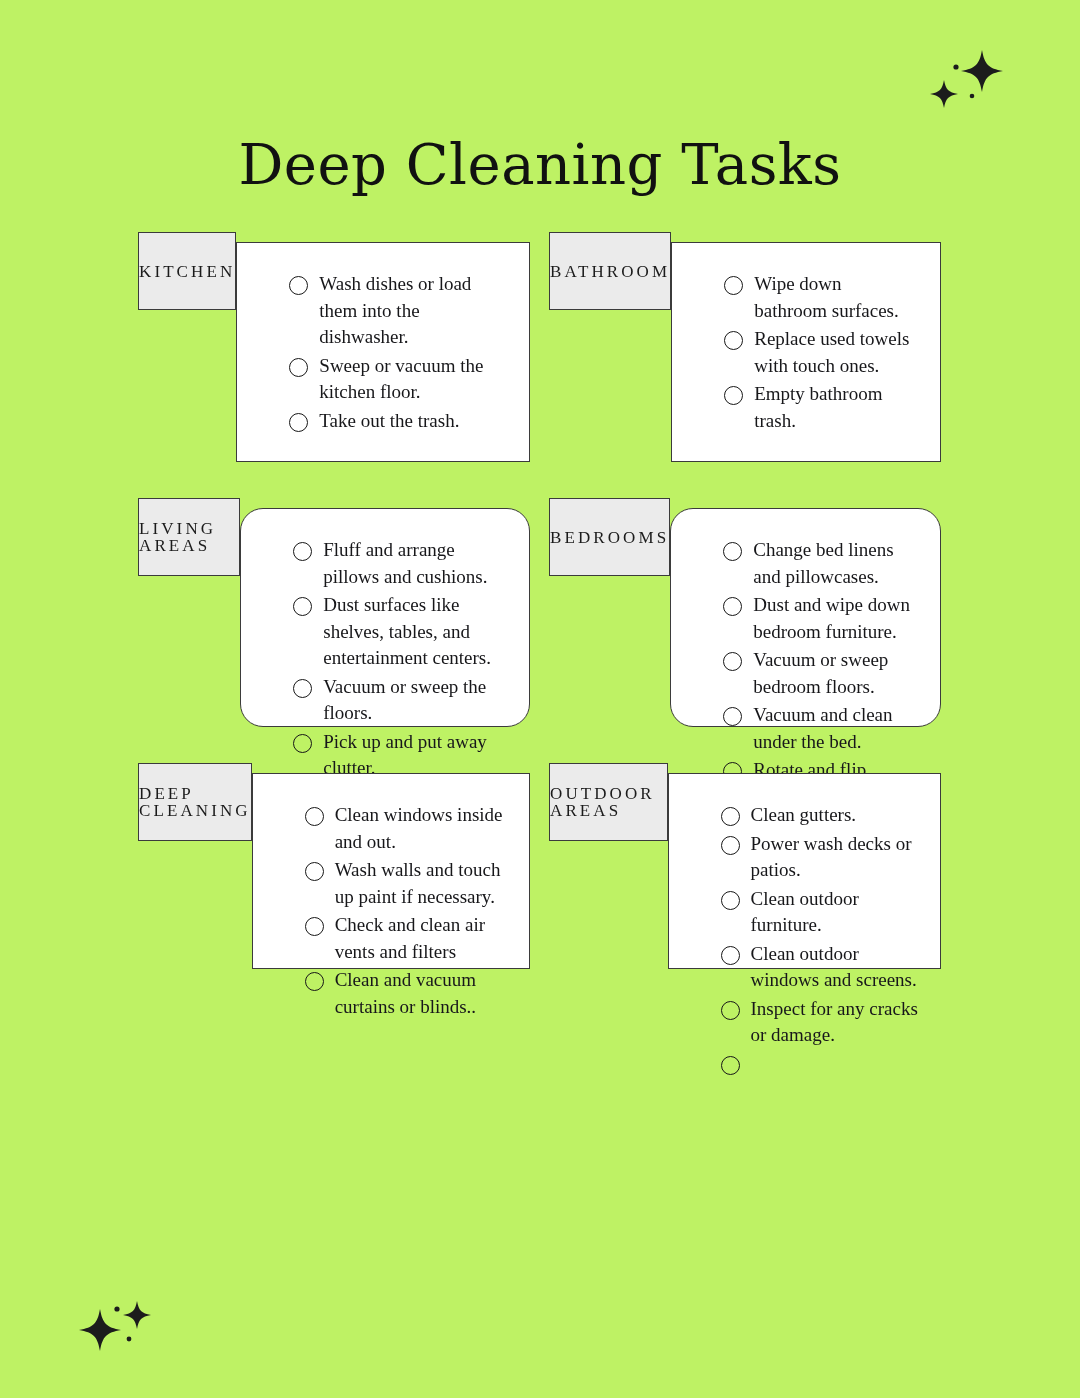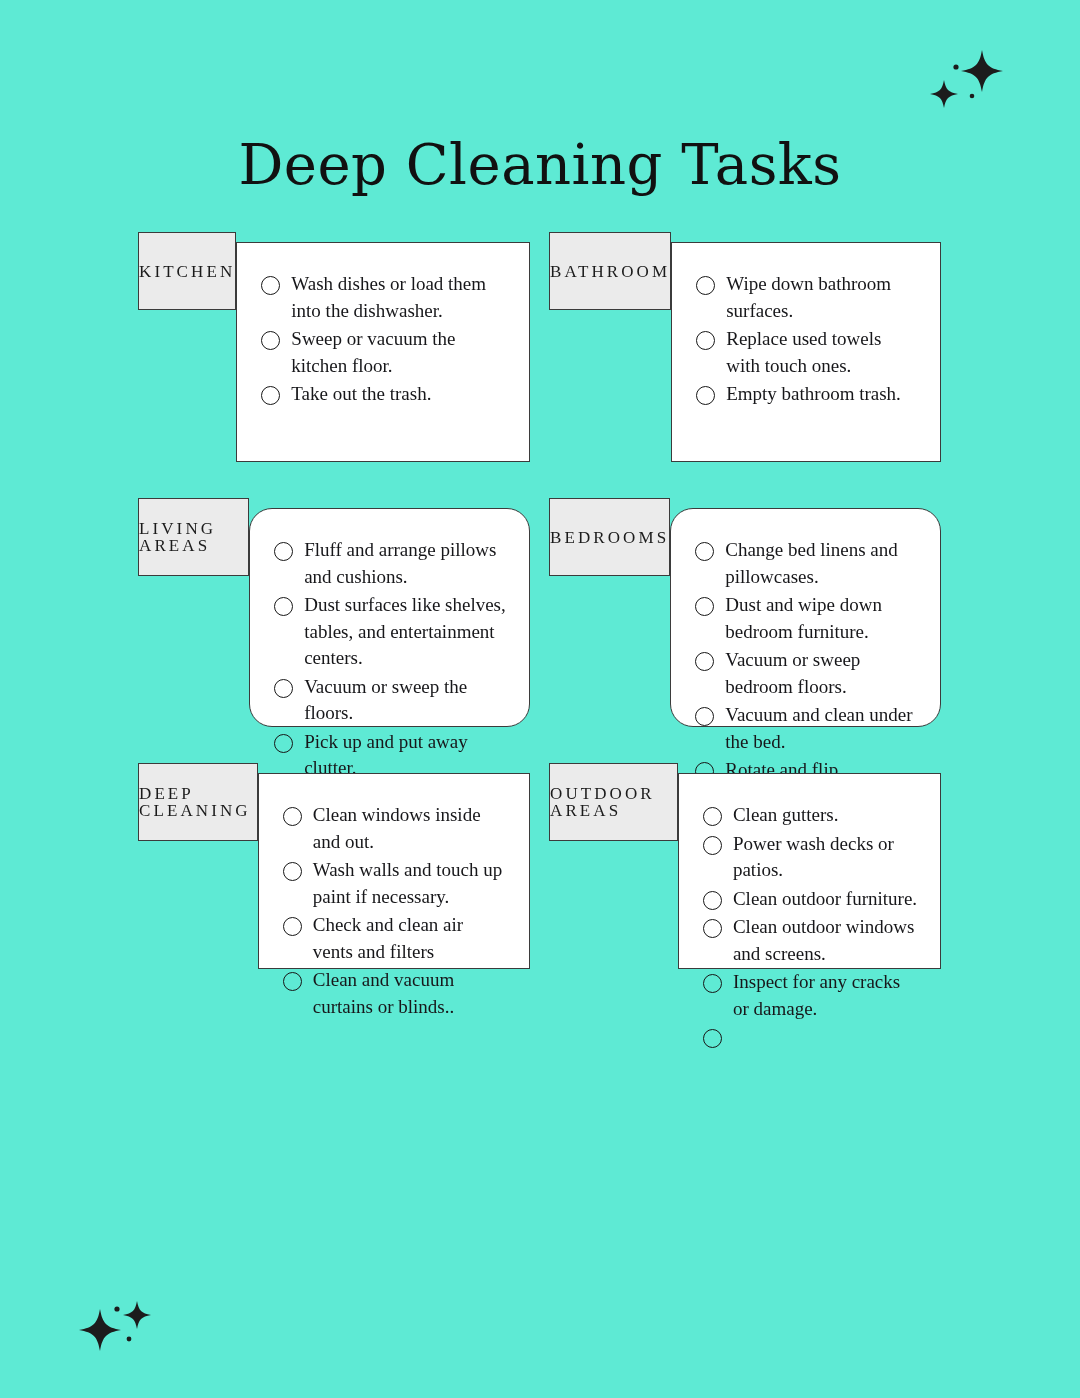--- a/index.html
+++ b/index.html
@@ -10,21 +10,21 @@
   }
   body {
     font-family: "Liberation Serif", "DejaVu Serif", serif;
     color: #1a1a1a;
     -webkit-font-smoothing: antialiased;
   }
   .page {
     position: relative;
     width: 1080px;
     height: 1398px;
-    background: #5eead4;
+    background: #bef264;
     overflow: hidden;
     box-sizing: border-box;
   }
 
   
   .sparkle-cluster {
     position: absolute;
     pointer-events: none;
   }
   .sparkle-top-right {
@@ -86,21 +86,21 @@
     letter-spacing: 3.1px;
     text-transform: uppercase;
     color: #1b1b1b;
     line-height: 1;
   }
   .section-body {
     margin-top: 10px;
     border: 1.6px solid #3b3b3b;
     background: #ffffff;
     box-sizing: border-box;
-    padding: 28px 22px 26px 24px;
+    padding: 28px 22px 26px 52px;
     flex: 1 1 auto;
   }
   
   .row-1 .section-body { height: 220px; }
   .row-2 .section-body { height: 219px; border-radius: 23px; }
   .row-3 .section-body { height: 196px; }
 
   .task-list {
     list-style: none;
     margin: 0;

